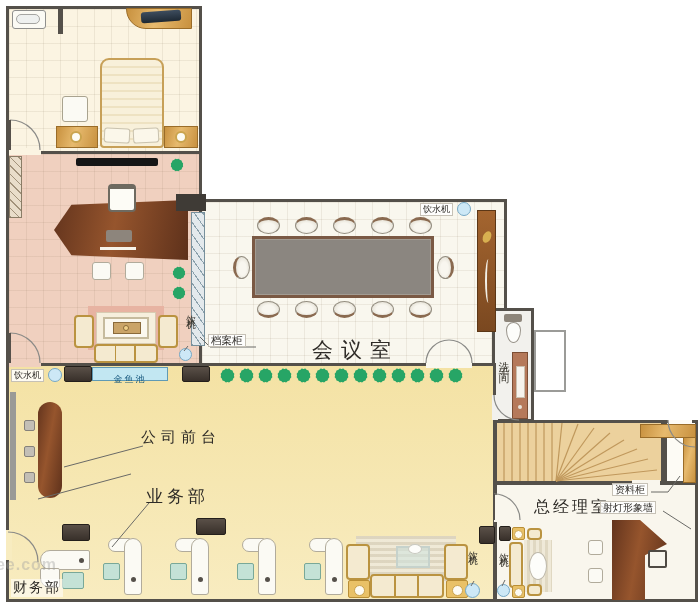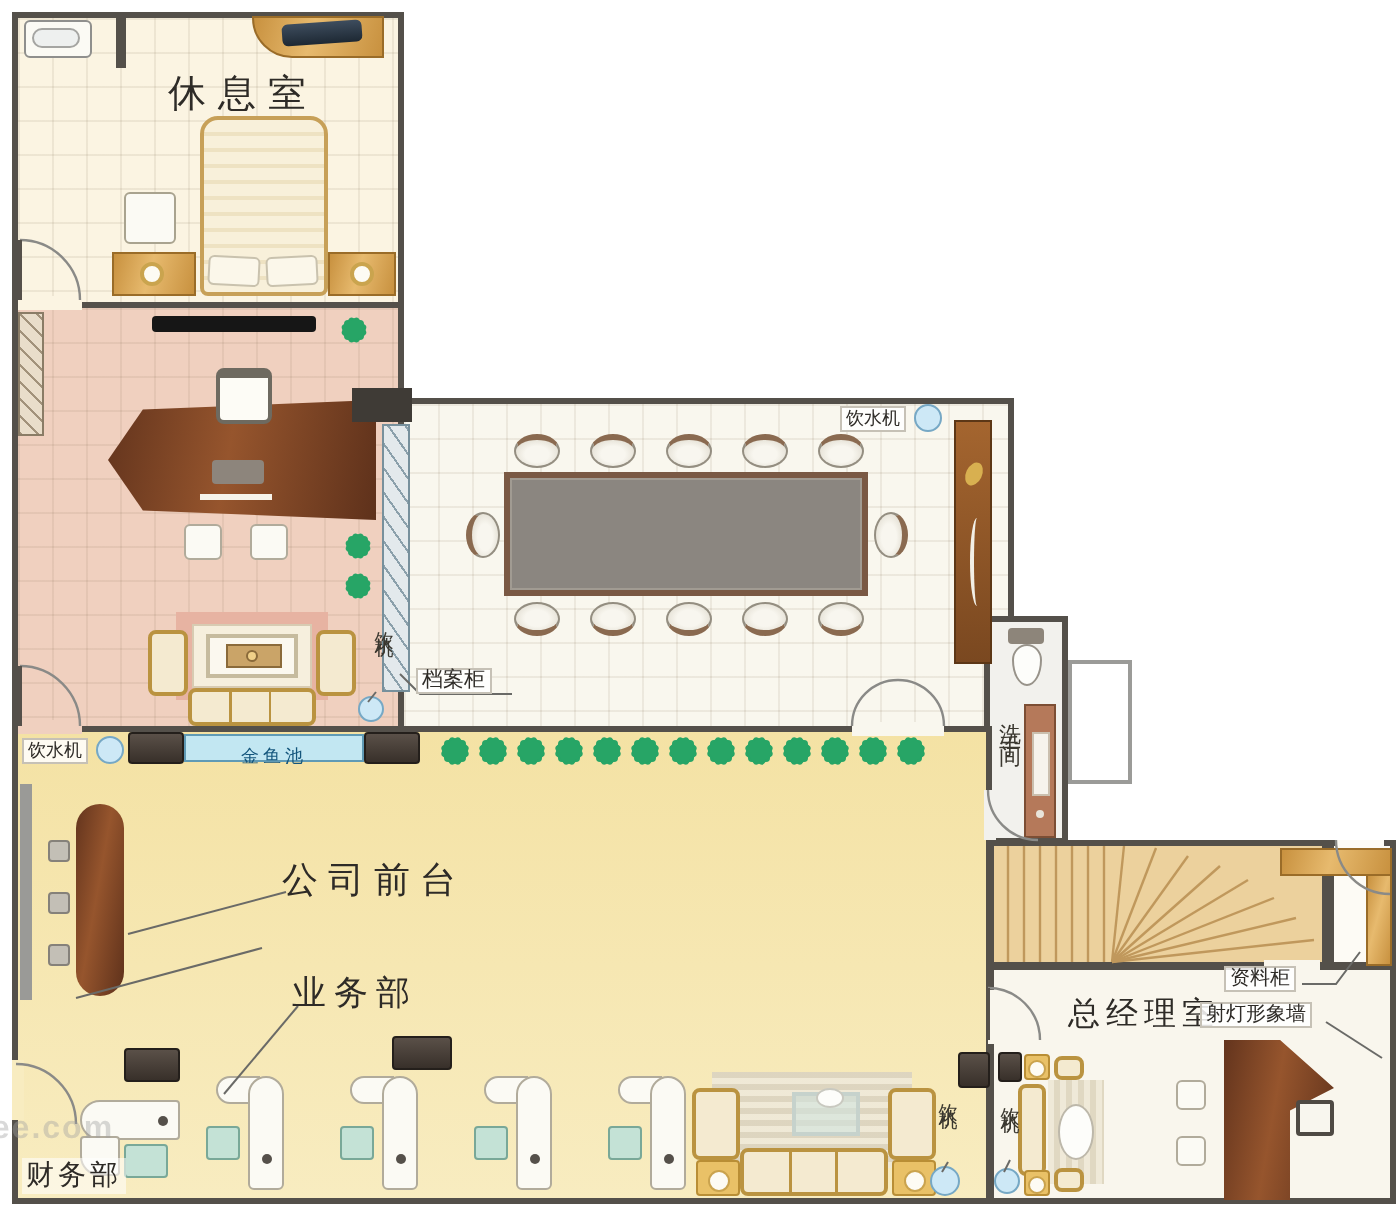--- a/index.html
+++ b/index.html
@@ -73,21 +73,20 @@
               background:repeating-linear-gradient(180deg,#f8f0da 0 6px,#eee2c2 6px 8px);"></div>
   <div class="item" style="left:104px;top:128px;width:26px;height:15px;background:#fbf7ea;border:1px solid #c9c2ae;border-radius:3px;transform:rotate(3deg);"></div>
   <div class="item" style="left:133px;top:128px;width:26px;height:15px;background:#fbf7ea;border:1px solid #c9c2ae;border-radius:3px;transform:rotate(-3deg);"></div>
   <div class="item wfur" style="left:62px;top:96px;width:26px;height:26px;border-color:#a9a38f;"></div>
   <div class="item wood" style="left:56px;top:126px;width:42px;height:22px;">
     <div class="item" style="left:13px;top:4px;width:12px;height:12px;border-radius:50%;background:#fdfbf3;border:2px solid #caa44e;"></div>
   </div>
   <div class="item wood" style="left:164px;top:126px;width:34px;height:22px;">
     <div class="item" style="left:10px;top:4px;width:12px;height:12px;border-radius:50%;background:#fdfbf3;border:2px solid #caa44e;"></div>
   </div>
-  <div class="lbl" style="left:84px;top:34px;font-size:19px;letter-spacing:6px;">休息室</div>
 
   <div class="item hatch-wood" style="left:9px;top:156px;width:13px;height:62px;"></div>
   <div class="item" style="left:76px;top:158px;width:82px;height:8px;background:#161616;border-radius:2px;"></div>
   <div class="item walnut" style="left:54px;top:200px;width:134px;height:60px;clip-path:polygon(0 50%,13% 8%,100% 0,100% 100%,13% 92%);"></div>
   <div class="item" style="left:106px;top:230px;width:26px;height:12px;background:#8d857c;border-radius:2px;"></div>
   <div class="item" style="left:100px;top:247px;width:36px;height:3px;background:#f6f3ea;"></div>
   <div class="item" style="left:108px;top:184px;width:28px;height:28px;background:#fdfcf6;border:2px solid #6e6a60;border-top-width:5px;border-radius:4px;"></div>
   <div class="item wfur" style="left:92px;top:262px;width:19px;height:18px;"></div>
   <div class="item wfur" style="left:125px;top:262px;width:19px;height:18px;"></div>
   <div class="item" style="left:88px;top:306px;width:76px;height:44px;background:#e7b3a2;"></div>
@@ -128,33 +127,34 @@
   <div class="mchair cbot" style="left:371px;top:301px;width:23px;height:17px;"></div>
   <div class="mchair cbot" style="left:409px;top:301px;width:23px;height:17px;"></div>
   <div class="mchair cleft" style="left:233px;top:256px;width:17px;height:23px;"></div>
   <div class="mchair cright" style="left:437px;top:256px;width:17px;height:23px;"></div>
   <div class="lbl sm" style="left:420px;top:203px;">饮水机</div>
   <div class="wd" style="left:457px;top:202px;width:14px;height:14px;"></div>
   <div class="item" style="left:477px;top:210px;width:19px;height:122px;background:linear-gradient(#a4652f,#7a4820);border:1px solid #5c3716;">
     <div class="item" style="left:5px;top:20px;width:8px;height:12px;background:#d8b050;border-radius:50%;transform:rotate(25deg);"></div>
     <div class="item" style="left:7px;top:48px;width:7px;height:44px;border-left:2px solid #f2efe6;border-radius:50%;"></div>
   </div>
+  <div class="lbl" style="left:312px;top:336px;font-size:21px;letter-spacing:8px;">会议室</div>
 
   <div class="item" style="left:504px;top:314px;width:18px;height:8px;background:#8d857a;border-radius:2px;"></div>
   <div class="item" style="left:506px;top:322px;width:15px;height:21px;background:#fdfdfa;border:1.5px solid #98938a;border-radius:50% 50% 50% 50%/38% 38% 62% 62%;"></div>
   <div class="item" style="left:512px;top:352px;width:16px;height:67px;background:#b5795a;border:1px solid #7c4e34;">
     <div class="item" style="left:3px;top:13px;width:9px;height:32px;background:#f6f3ec;border:1px solid #cabfae;"></div>
     <div class="item" style="left:5px;top:52px;width:4px;height:4px;border-radius:50%;background:#e8e4da;"></div>
   </div>
   <div class="vtext" style="left:496px;top:352px;height:64px;font-size:11px;letter-spacing:6px;">洗手间</div>
 
   <div class="lbl sm" style="left:11px;top:369px;">饮水机</div>
   <div class="wd" style="left:48px;top:368px;width:14px;height:14px;"></div>
   <div class="item dcab" style="left:64px;top:366px;width:28px;height:16px;"></div>
-  <div class="item" style="left:92px;top:367px;width:90px;height:14px;background:#c2e7f2;border:1.5px solid #5f9ab5;text-align:center;">
+  <div class="item" style="left:92px;top:367px;width:76px;height:14px;background:#c2e7f2;border:1.5px solid #5f9ab5;text-align:center;">
     <span class="lbl" style="position:static;font-size:9px;color:#14567c;line-height:11px;letter-spacing:2px;">金鱼池</span>
   </div>
   <div class="item dcab" style="left:182px;top:366px;width:28px;height:16px;"></div>
   <div class="plant" style="left:220px;top:368px;width:15px;height:15px;">
       <b></b>
     </div>
   <div class="plant" style="left:239px;top:368px;width:15px;height:15px;">
       <b></b>
     </div>
   <div class="plant" style="left:258px;top:368px;width:15px;height:15px;">
@@ -189,21 +189,21 @@
     </div>
   <div class="plant" style="left:448px;top:368px;width:15px;height:15px;">
       <b></b>
     </div>
 
   <div class="item" style="left:10px;top:392px;width:6px;height:108px;background:#9a9a97;"></div>
   <div class="item walnut" style="left:38px;top:402px;width:24px;height:96px;border-radius:12px;"></div>
   <div class="item" style="left:24px;top:420px;width:11px;height:11px;background:#c3bfb6;border:1.5px solid #85817a;border-radius:2px;"></div>
   <div class="item" style="left:24px;top:446px;width:11px;height:11px;background:#c3bfb6;border:1.5px solid #85817a;border-radius:2px;"></div>
   <div class="item" style="left:24px;top:472px;width:11px;height:11px;background:#c3bfb6;border:1.5px solid #85817a;border-radius:2px;"></div>
-  <div class="lbl" style="left:141px;top:428px;font-size:18px;letter-spacing:5px;">公司前台</div>
+  <div class="lbl" style="left:141px;top:428px;font-size:15px;letter-spacing:5px;">公司前台</div>
   <div class="lbl" style="left:146px;top:485px;font-size:17px;letter-spacing:4px;">业务部</div>
 
   <div class="item dcab" style="left:62px;top:524px;width:28px;height:17px;"></div>
   <div class="item wfur" style="left:40px;top:550px;width:50px;height:20px;border-radius:10px 2px 2px 10px;">
     <div class="item" style="left:38px;top:7px;width:5px;height:5px;border-radius:50%;background:#55504a;"></div>
   </div>
   <div class="item wfur" style="left:40px;top:568px;width:20px;height:20px;border-radius:2px 2px 2px 10px;"></div>
   <div class="item tchair" style="left:62px;top:572px;width:22px;height:17px;"></div>
   <div class="lbl" style="left:11px;top:579px;font-size:14px;letter-spacing:2px;background:rgba(255,255,255,.55);padding:0 2px;">财务部</div>
 

